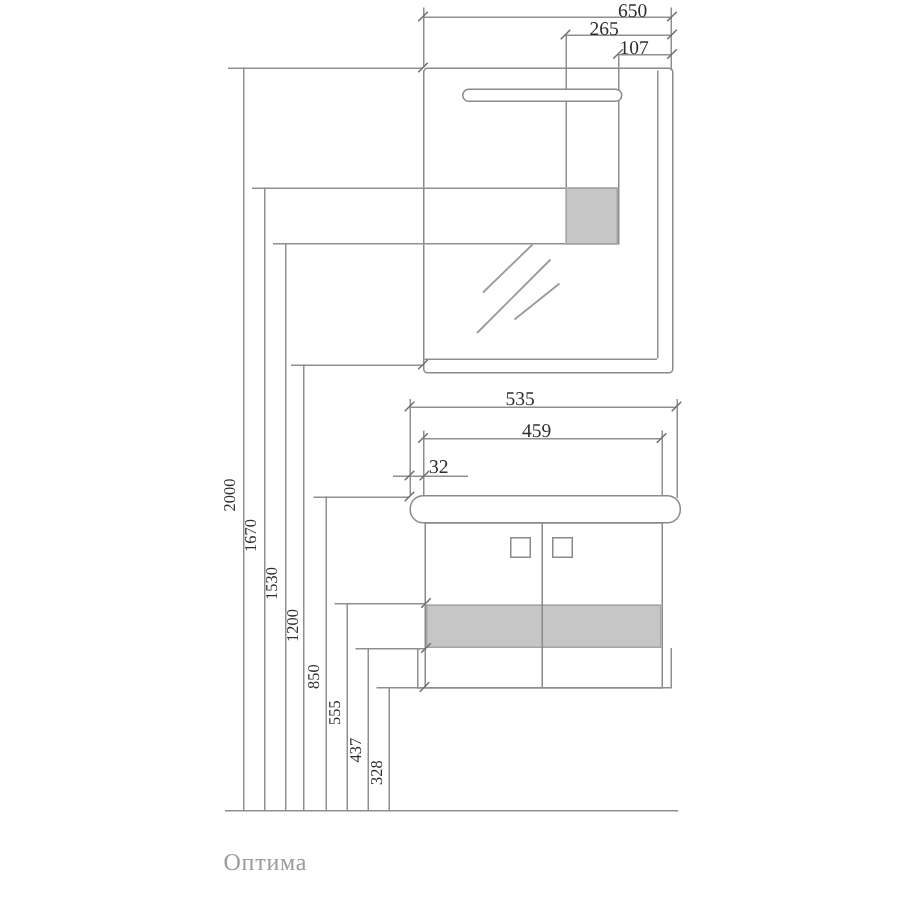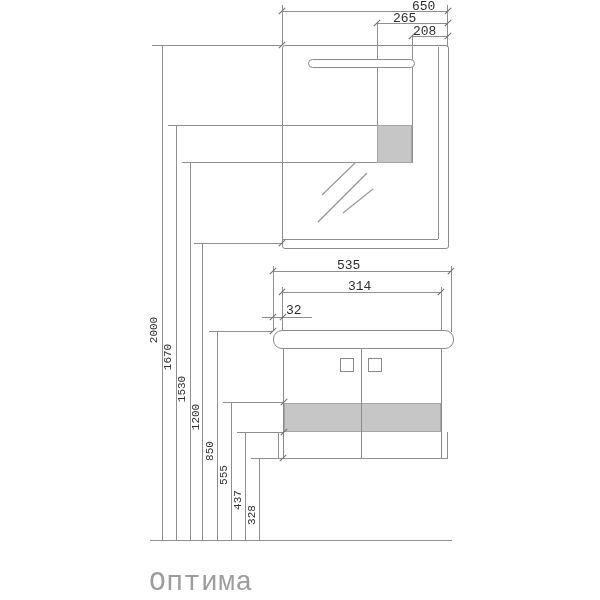--- a/index.html
+++ b/index.html
@@ -1,56 +1,56 @@
 <!DOCTYPE html>
 <html><head>
 <meta charset="utf-8">
 <style>
   html,body{margin:0;padding:0;background:#ffffff;}
   #canvas{
     position:relative;width:588px;height:600px;background:#ffffff;
-    font-family:Liberation Mono, monospace;overflow:hidden;
+    font-family:Liberation Serif, serif;overflow:hidden;
   }
   .h{position:absolute;height:1px;background:#8f8f8f;}
   .v{position:absolute;width:1px;background:#8f8f8f;}
   .rect{position:absolute;border:1px solid #8a8a8a;background:transparent;box-sizing:border-box;}
   .fillgray{position:absolute;background:#c6c6c6;border:1px solid #a5a5a5;box-sizing:border-box;}
   .dimlabel{
     position:absolute;font-size:13px;color:#2e2e2e;white-space:nowrap;line-height:1;
   }
   .vlabel{
     position:absolute;font-size:11px;color:#2e2e2e;white-space:nowrap;line-height:1;
     transform:translate(-50%,-50%) rotate(-90deg);
   }
   .tick{
     position:absolute;width:9px;height:1px;background:#6e6e6e;
     transform:translate(-50%,-50%) rotate(-45deg);
   }
   .pill{position:absolute;border:1px solid #8a8a8a;border-radius:9px;background:#ffffff;box-sizing:border-box;}
   #title{
-    position:absolute;left:149px;top:567px;font-size:28px;color:#9c9c9c;letter-spacing:0.5px;
+    position:absolute;left:149px;top:567px;font-size:16px;color:#9c9c9c;letter-spacing:0.5px;
   }
   svg{position:absolute;}
 </style>
 </head>
 <body>
 
 <div id="canvas">
 
   <div class="h" style="left:282px;top:11px;width:166px;"></div>
   <div class="h" style="left:377px;top:23px;width:71px;"></div>
   <div class="h" style="left:412px;top:36px;width:36px;"></div>
   <div class="v" style="left:282px;top:5px;height:40px;"></div>
   <div class="v" style="left:447px;top:5px;height:42px;"></div>
   <div class="v" style="left:377px;top:23px;height:103px;"></div>
   <div class="v" style="left:412px;top:36px;height:127px;"></div>
 
   <div class="dimlabel" style="left:412px;top:0px;">650</div>
   <div class="dimlabel" style="left:393px;top:12px;">265</div>
-  <div class="dimlabel" style="left:413px;top:25px;">208</div>
+  <div class="dimlabel" style="left:413px;top:25px;">107</div>
 
   <div class="rect" style="left:282px;top:45px;width:167px;height:204px;border-radius:3px;"></div>
   <div class="v" style="left:438px;top:47px;height:192px;"></div>
   <div class="h" style="left:283px;top:239px;width:155px;"></div>
 
   <div class="h" style="left:168px;top:125px;width:244px;"></div>
   <div class="h" style="left:182px;top:162px;width:230px;"></div>
 
   <div class="fillgray" style="left:377px;top:125px;width:35px;height:38px;"></div>
 
@@ -91,21 +91,21 @@
 
   <div class="h" style="left:273px;top:271px;width:178px;"></div>
   <div class="h" style="left:282px;top:292px;width:159px;"></div>
   <div class="h" style="left:262px;top:317px;width:50px;"></div>
   <div class="v" style="left:273px;top:266px;height:64px;"></div>
   <div class="v" style="left:451px;top:266px;height:66px;"></div>
   <div class="v" style="left:282px;top:287px;height:43px;"></div>
   <div class="v" style="left:441px;top:287px;height:45px;"></div>
 
   <div class="dimlabel" style="left:337px;top:259px;">535</div>
-  <div class="dimlabel" style="left:348px;top:280px;">314</div>
+  <div class="dimlabel" style="left:348px;top:280px;">459</div>
   <div class="dimlabel" style="left:286px;top:304px;">32</div>
 
   <div class="pill" style="left:273px;top:330px;width:181px;height:19px;"></div>
   <div class="rect" style="left:283px;top:348px;width:159px;height:111px;"></div>
   <div class="fillgray" style="left:284px;top:403px;width:157px;height:29px;"></div>
   <div class="v" style="left:361px;top:348px;height:110px;background:#8a8a8a;"></div>
   <div class="rect" style="left:340px;top:358px;width:14px;height:14px;background:#ffffff;"></div>
   <div class="rect" style="left:368px;top:358px;width:14px;height:14px;background:#ffffff;"></div>
   <div class="v" style="left:278px;top:432px;height:26px;"></div>
   <div class="v" style="left:447px;top:432px;height:26px;"></div>

